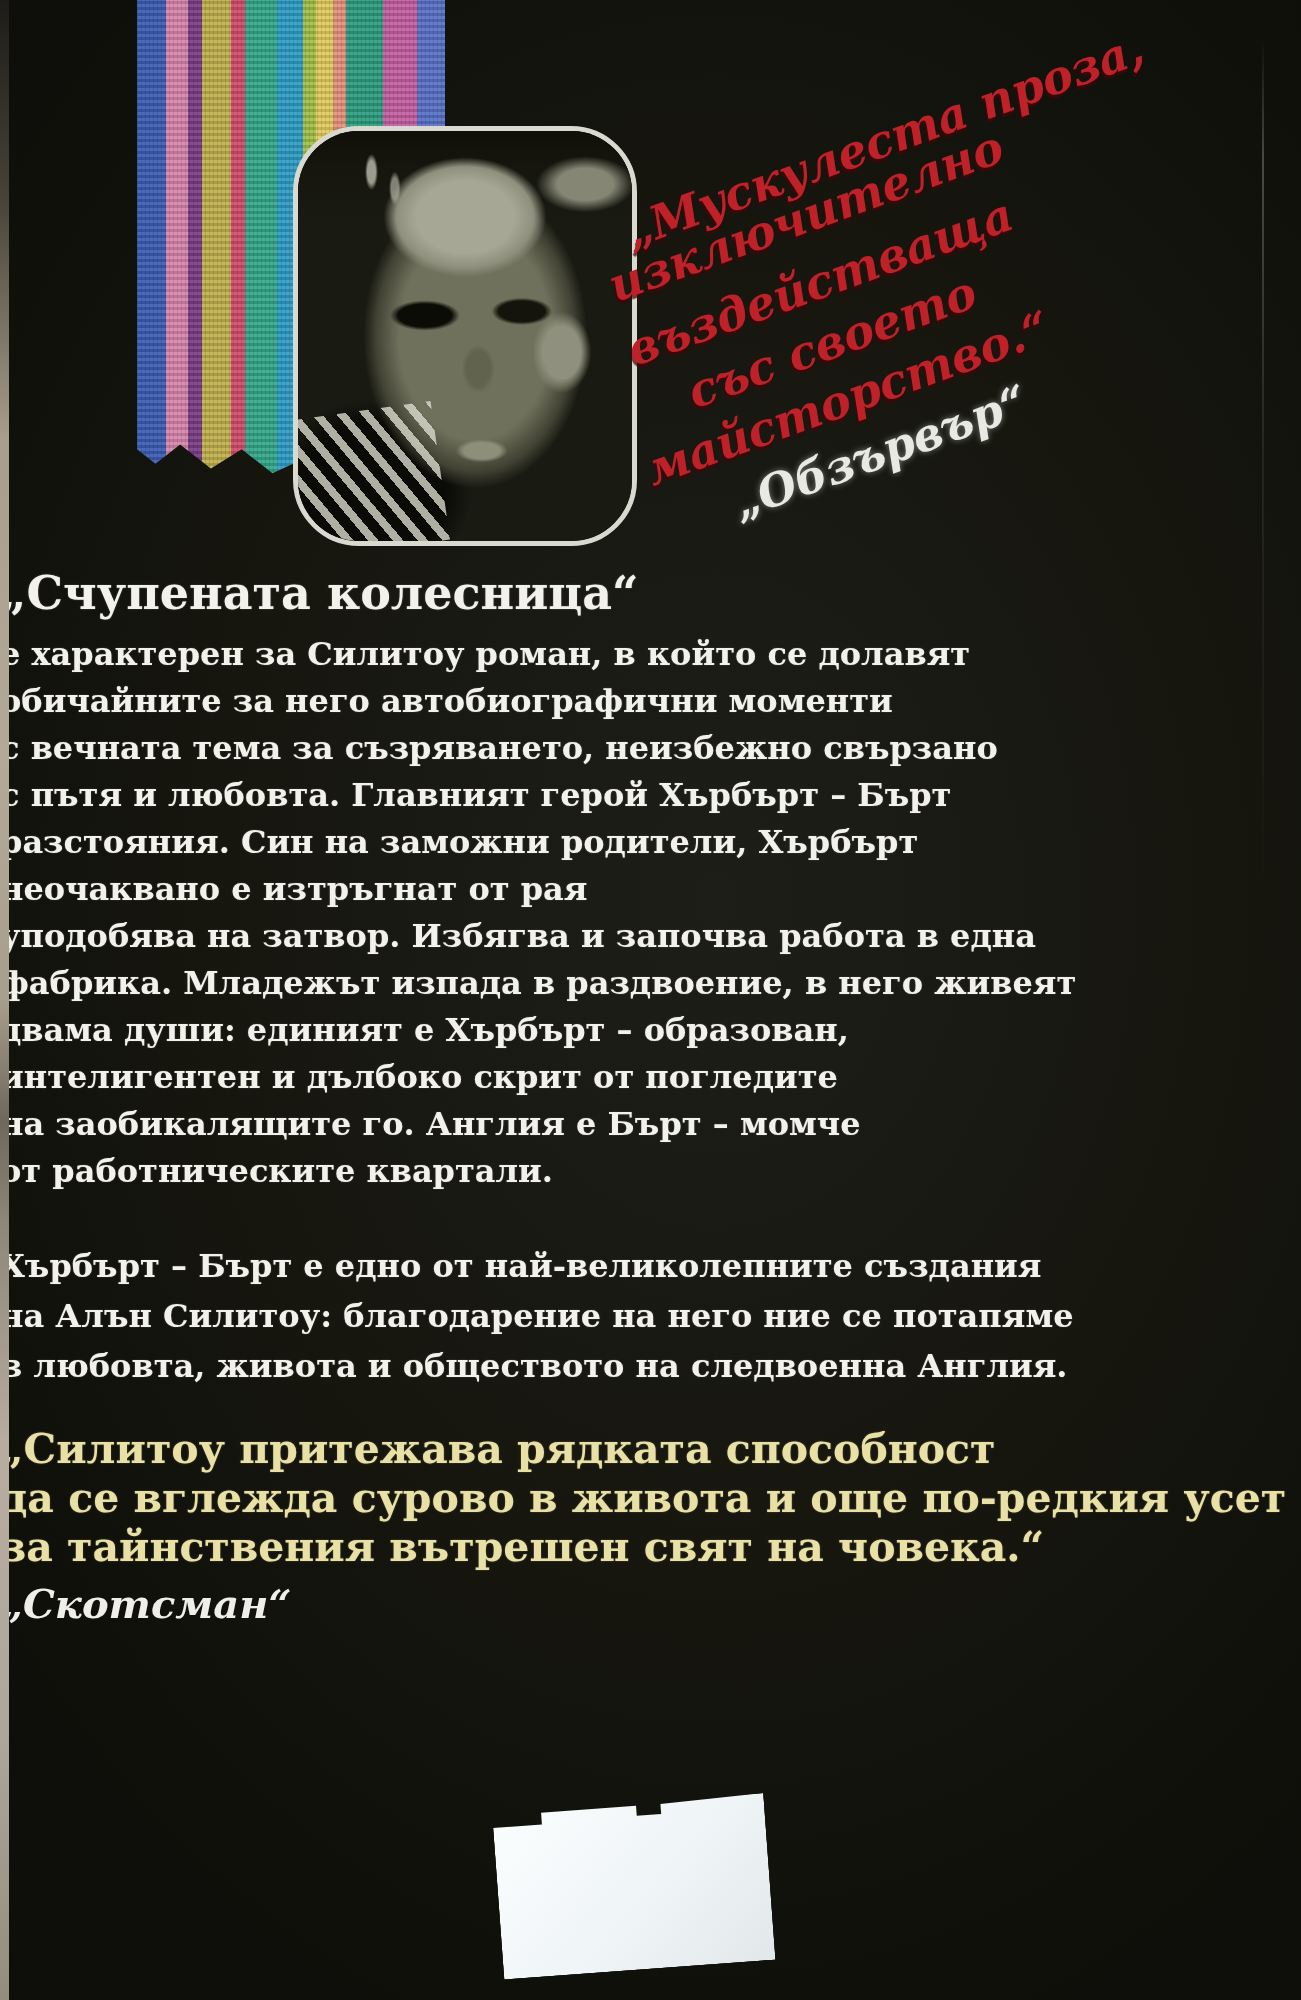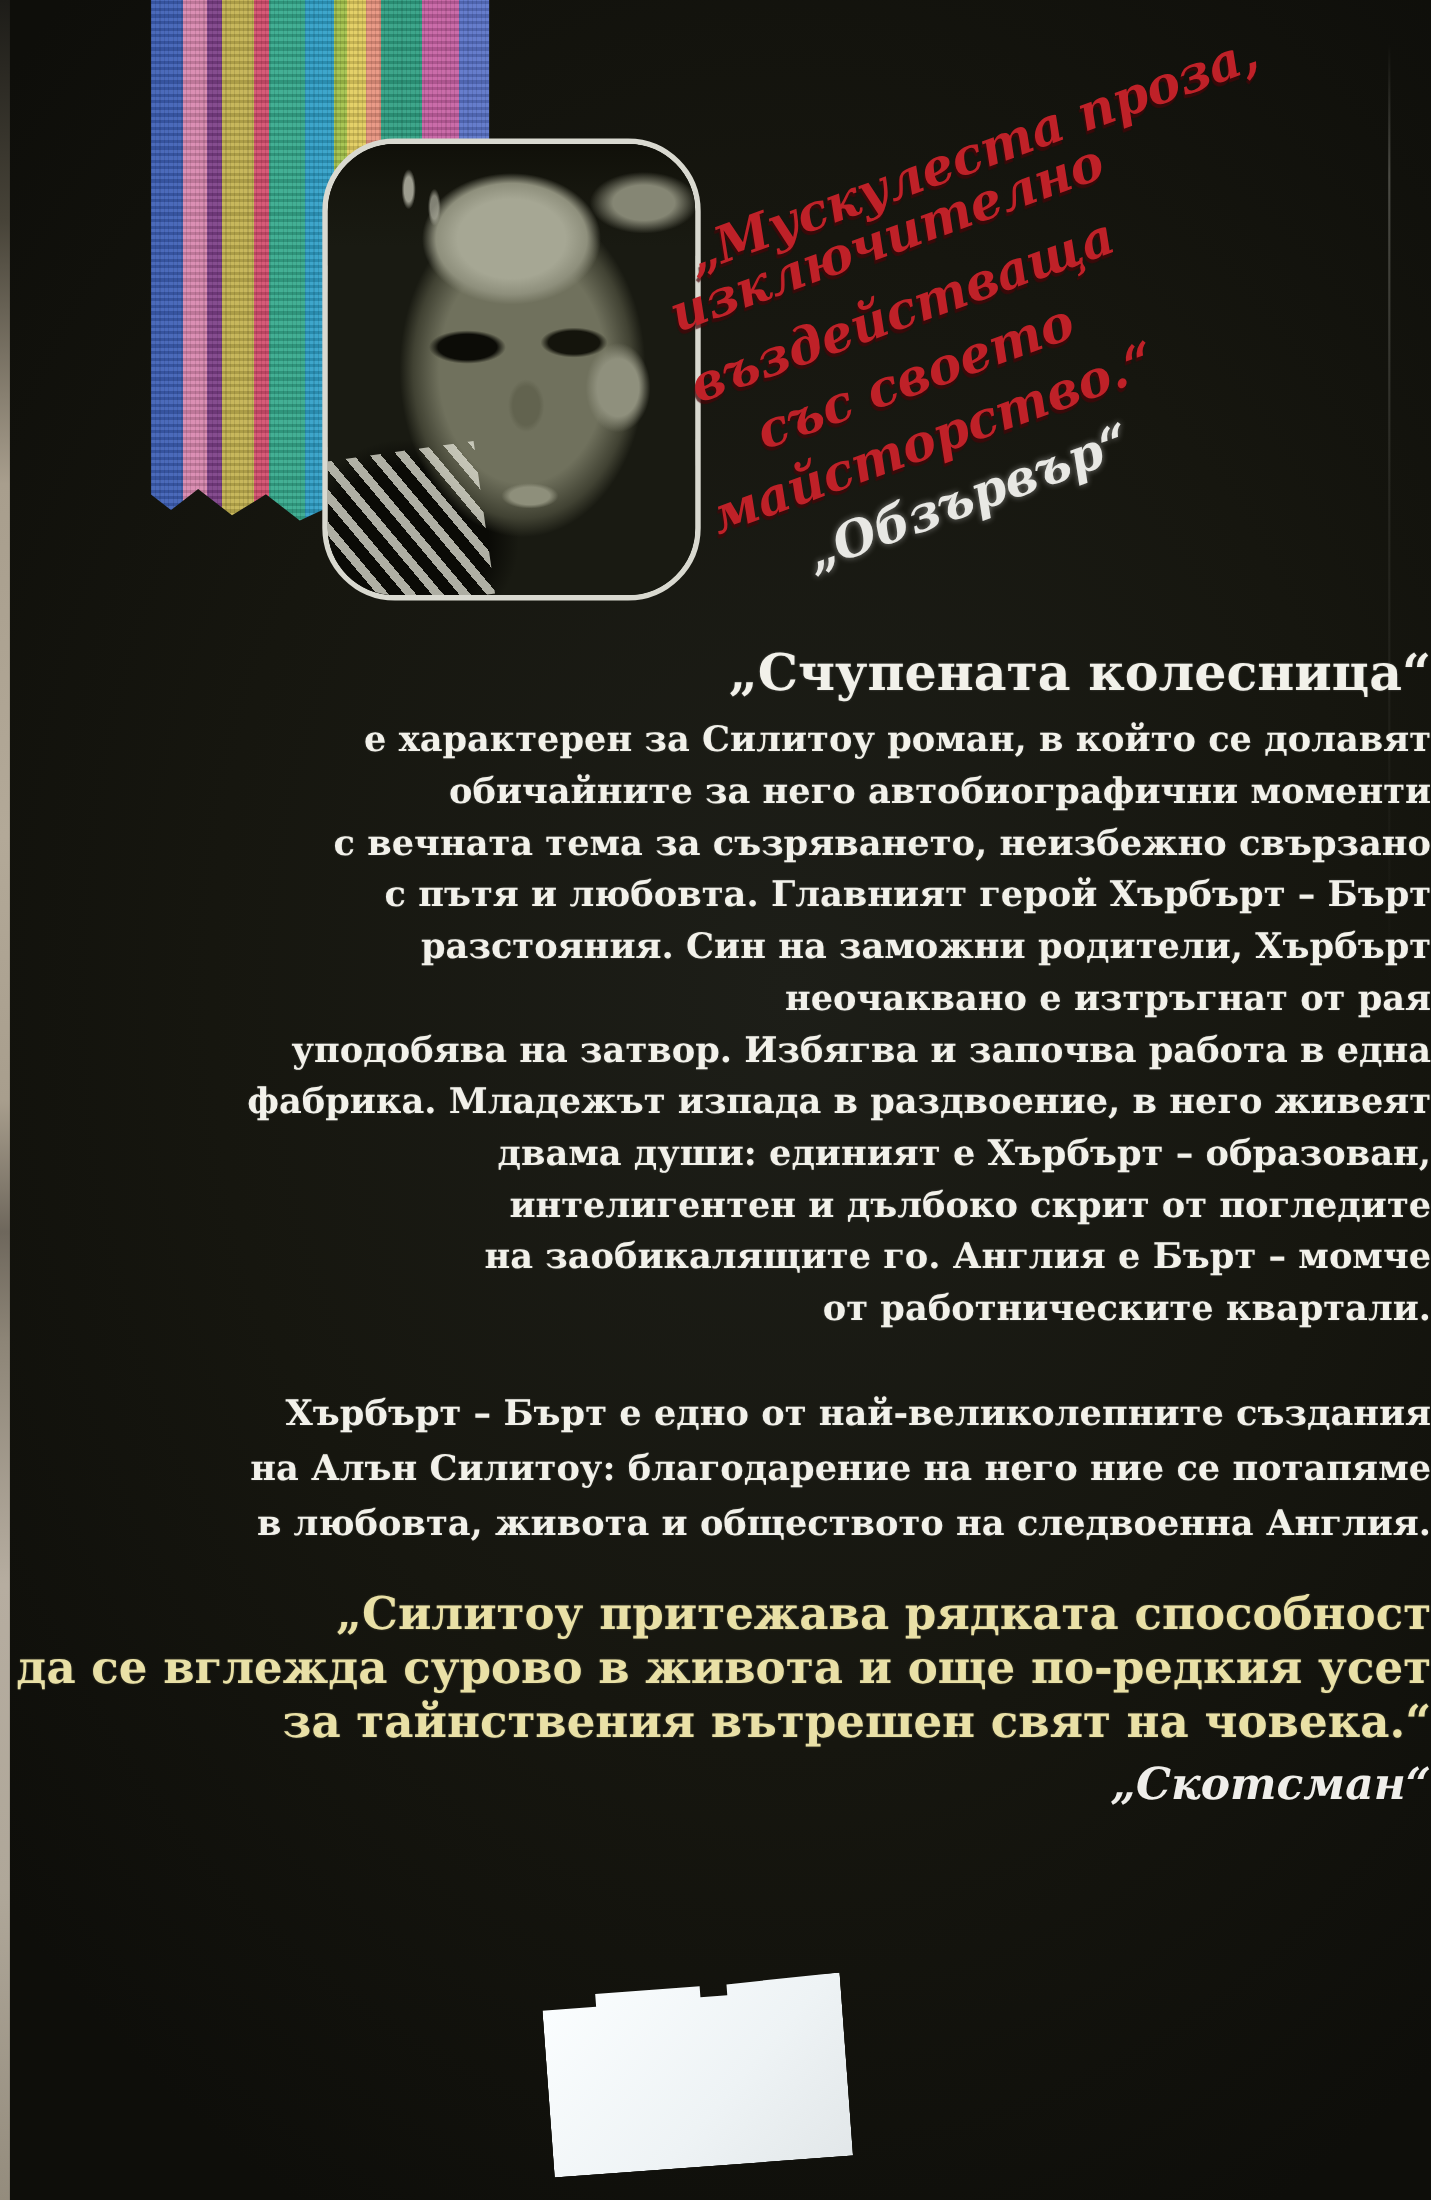--- a/index.html
+++ b/index.html
@@ -74,26 +74,26 @@
   }
   .tq0{left:884px; top:140px;} .tq1{left:806px; top:216px;} .tq2{left:820px; top:282px;}
   .tq3{left:832px; top:342px;} .tq4{left:848px; top:398px;}
   .tq-src{
     position:absolute; left:880px; top:452px; white-space:nowrap; font-style:italic; font-weight:bold;
     font-size:45px; color:#e8e8e4; transform:translate(-50%,-50%) rotate(-20deg);
     text-shadow:0 0 6px rgba(255,255,255,.45);
   }
   
   .synopsis {
-    position:absolute; left:0; top:585px; width:1301px; text-align:right;
+    position:absolute; left:0; top:567px; width:1301px; text-align:left;
     color:#f2f1ea; font-weight:bold;
   }
   .syn-title { font-size:46px; line-height:52px; margin-bottom:12px; text-shadow:0 0 2px rgba(255,255,255,.25); }
   .syn-line  { font-size:32px; line-height:47px; text-shadow:0 0 2px rgba(255,255,255,.2); }
-  .para2 { margin-top:46px;padding-left:12px; }
+  .para2 { margin-top:46px; }
   .para2 .syn-line { line-height:50px; }
   .bottom-quote { margin-top:34px; color:#e9e0a6; }
   .bq-line { font-size:41px; line-height:49px; text-shadow:0 0 2px rgba(233,224,166,.3); }
   .bq-source { margin-top:8px; color:#efeeea; font-style:italic; font-size:40px; line-height:48px; }
   
   .sticker {
     position:absolute; left:492px; top:1813px; width:272px; height:167px;
     transform-origin:0 0; transform:rotate(-4.2deg);
     background:linear-gradient(135deg,#fbfeff 0%,#eef3f5 60%,#e2e7e9 100%);
     clip-path: polygon(0 9%, 18% 9%, 18% 2%, 53% 2%, 53% 8%, 62% 8%, 62% 2%, 100% 0%, 100% 100%, 0 100%);

